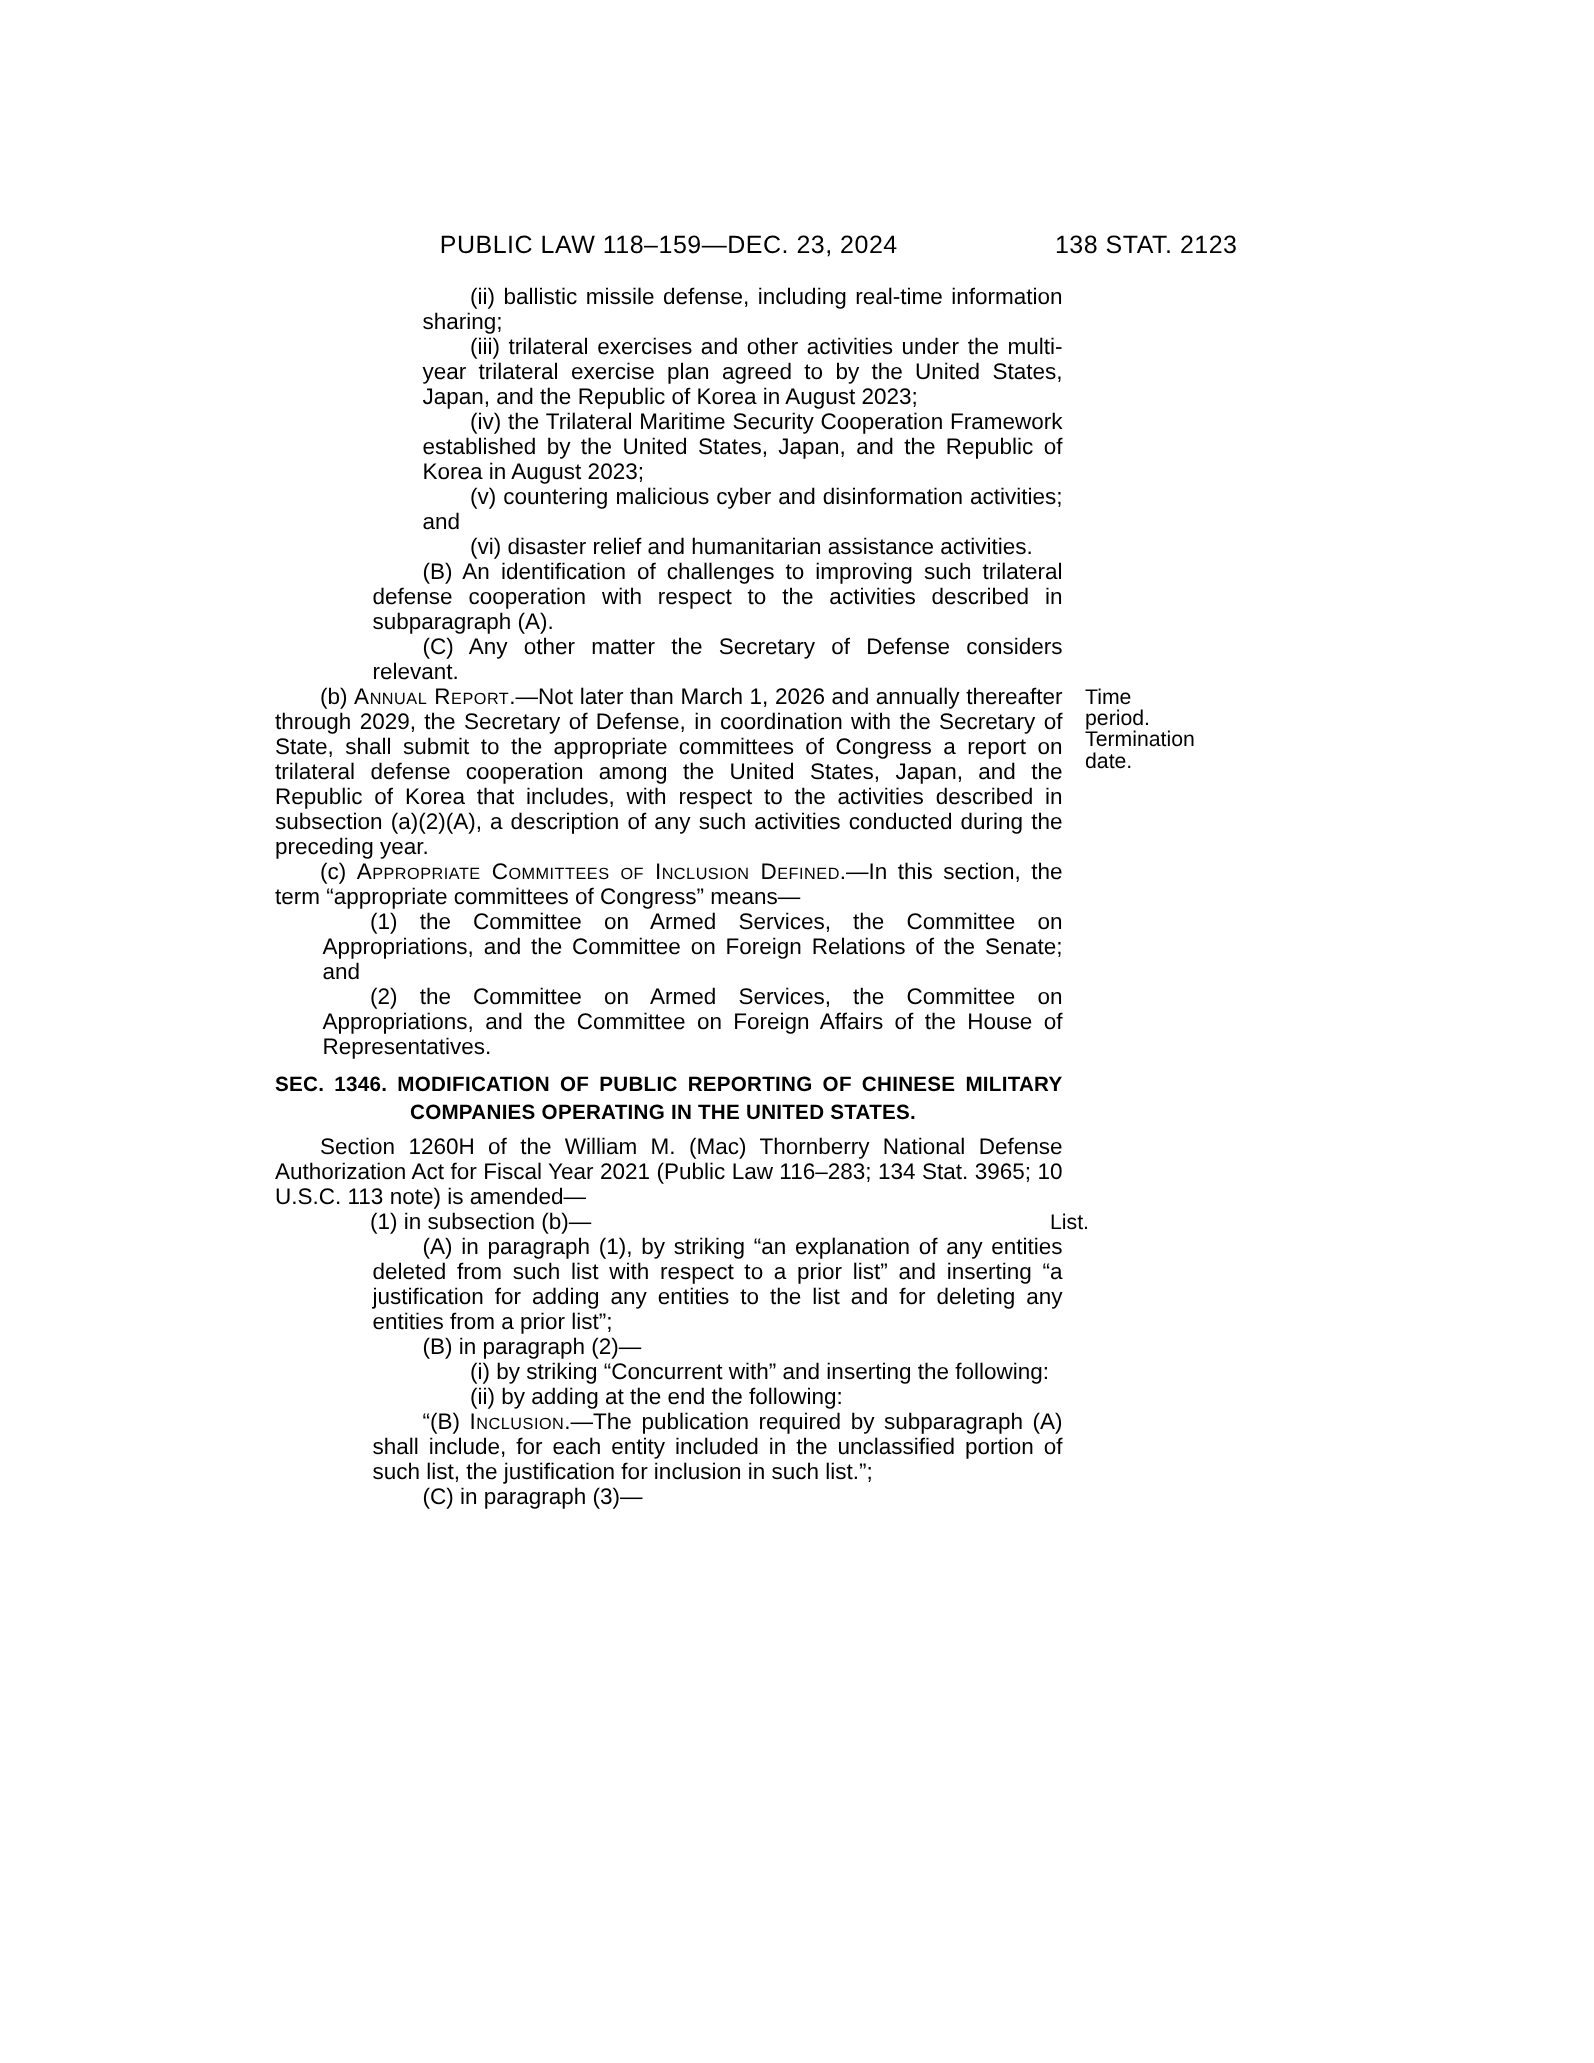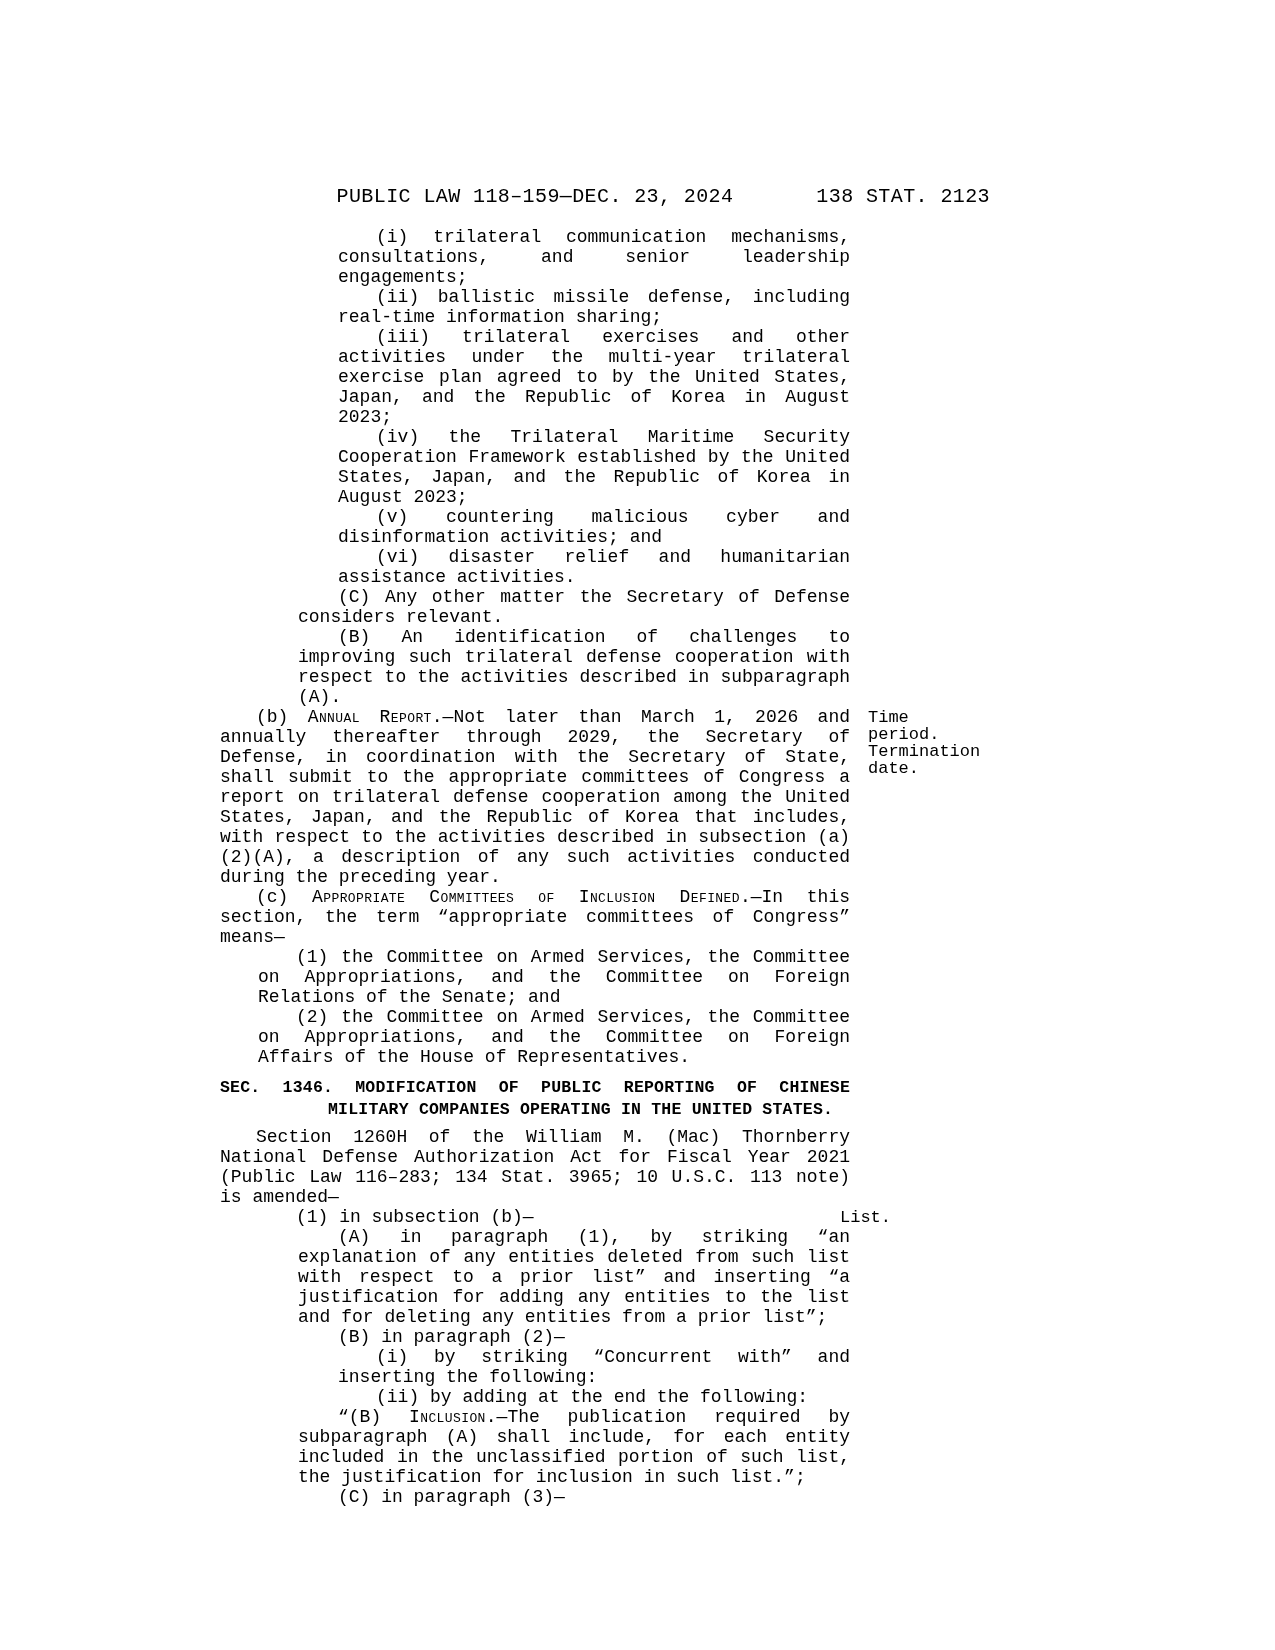--- a/index.html
+++ b/index.html
@@ -3,21 +3,21 @@
 <meta charset="utf-8">
 <style>
   * { margin: 0; padding: 0; box-sizing: border-box; }
   html, body { background: #ffffff; }
   .page {
     position: relative;
     width: 1275px;
     height: 1650px;
     background: #ffffff;
     color: #000000;
-    font-family: Liberation Mono, monospace;
+    font-family: Liberation Sans, sans-serif;
     overflow: hidden;
   }
   .rh-left {
     position: absolute;
     top: 185px;
     left: 220px;
     width: 630px;
     text-align: center;
     font-size: 20px;
     letter-spacing: 0.4px;
@@ -76,29 +76,28 @@
 </head>
 <body>
 
 <div class="page">
 
   <div class="rh-left">PUBLIC LAW 118–159—DEC. 23, 2024</div>
   <div class="rh-right">138 STAT. 2123</div>
 
   <div class="column">
 
-    <p class="ind-i">(i) trilateral communication mechanisms, consultations, and senior leadership engagements;</p>
     <p class="ind-i">(ii) ballistic missile defense, including real-time information sharing;</p>
     <p class="ind-i">(iii) trilateral exercises and other activities under the multi-year trilateral exercise plan agreed to by the United States, Japan, and the Republic of Korea in August 2023;</p>
     <p class="ind-i">(iv) the Trilateral Maritime Security Cooperation Framework established by the United States, Japan, and the Republic of Korea in August 2023;</p>
     <p class="ind-i">(v) countering malicious cyber and disinformation activities; and</p>
     <p class="ind-i">(vi) disaster relief and humanitarian assistance activities.</p>
 
+    <p class="ind-A">(B) An identification of challenges to improving such trilateral defense cooperation with respect to the activities described in subparagraph (A).</p>
     <p class="ind-A">(C) Any other matter the Secretary of Defense considers relevant.</p>
-    <p class="ind-A">(B) An identification of challenges to improving such trilateral defense cooperation with respect to the activities described in subparagraph (A).</p>
 
     <p class="ind-0"><span>(b) </span><span class="sc">Annual Report</span><span>.—Not later than March 1, 2026 and annually thereafter through 2029, the Secretary of Defense, in coordination with the Secretary of State, shall submit to the appropriate committees of Congress a report on trilateral defense cooperation among the United States, Japan, and the Republic of Korea that includes, with respect to the activities described in subsection (a)(2)(A), a description of any such activities conducted during the preceding year.</span><span class="margin-note">
           <span class="note-line">Time period.</span>
           <span class="note-line">Termination date.</span>
         </span></p>
 
     <p class="ind-0"><span>(c) </span><span class="sc">Appropriate Committees of Inclusion Defined</span><span>.—In this section, the term “appropriate committees of Congress” means—</span></p>
 
     <p class="ind-1">(1) the Committee on Armed Services, the Committee on Appropriations, and the Committee on Foreign Relations of the Senate; and</p>
     <p class="ind-1">(2) the Committee on Armed Services, the Committee on Appropriations, and the Committee on Foreign Affairs of the House of Representatives.</p>

